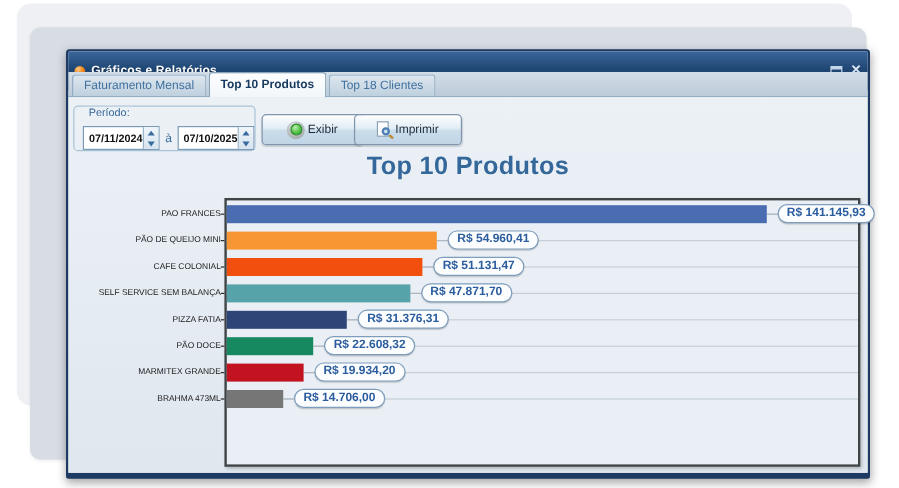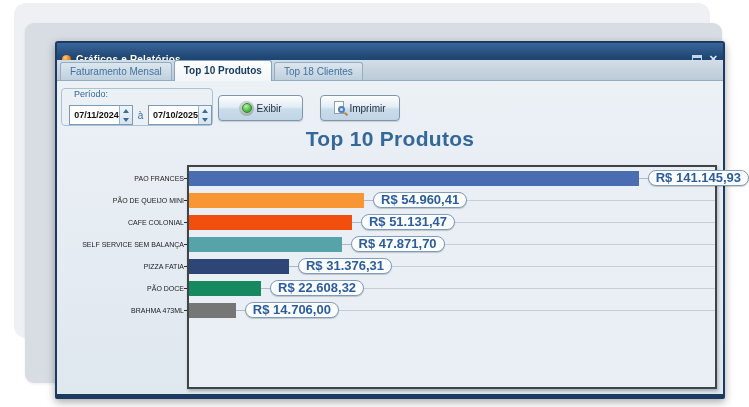--- a/index.html
+++ b/index.html
@@ -61,21 +61,21 @@
   .tri-dn { width:0; height:0; border-left:3px solid transparent; border-right:3px solid transparent;
             border-top:4px solid #3a6b9e; }
   .datesep { color:#3a6b9e; font-size:10px; margin:0 5px; }
 
   
   .btn { position:absolute; top:14px; height:26px; border:1px solid #8096ad; border-radius:4px;
          background:linear-gradient(180deg,#fdfefe 0%,#e3edf5 45%,#cadcea 55%,#c0d5e7 100%);
          display:flex; align-items:center; justify-content:center; gap:2px;
          font-size:10px; color:#1c2b3a; box-shadow:0 1px 1px rgba(0,0,0,0.15); }
   .btn-exibir { left:161px; width:85px; }
-  .btn-imprimir { left:263px; width:80px; }
+  .btn-imprimir { left:238px; width:90px; }
   .orb { width:15px; height:15px; border-radius:50%;
          background:radial-gradient(circle at 40% 30%, #d9dfdf 0%, #a9b2b2 70%, #8d9797 100%);
          display:flex; align-items:center; justify-content:center; }
   .orb-inner { width:10px; height:10px; border-radius:50%;
                background:radial-gradient(circle at 38% 28%, #bdf0b0 0%, #55c44a 55%, #2f9c2b 100%);
                border:1px solid #2c8a28; }
   .printicon { position:relative; width:13px; height:15px; }
   .page { position:absolute; left:0; top:0; width:10px; height:13px; background:#fdfdfd;
           border:1px solid #8aa0b5; }
   .lens { position:absolute; left:4px; top:5px; width:7px; height:7px; border-radius:50%;
@@ -95,21 +95,21 @@
   .cat { width:127px; text-align:right; font-size:7px; color:#1b1b1b;
          white-space:nowrap; overflow:visible; }
   .tick { width:3px; height:1px; background:#2a2a2a; flex:0 0 auto; }
   .barcell { position:relative; margin-left:2px; width:526px; height:22px;
              display:flex; align-items:center; }
   .gridline { position:absolute; left:0; top:50%; width:100%; height:1px;
               background:#c6cfd8; z-index:0; }
   .bar { height:15px; z-index:1; flex:0 0 auto; }
   .connector { width:9px; height:1px; background:#aeb9c4; z-index:2; flex:0 0 auto; }
   .vlabel { z-index:2; flex:0 0 auto; background:#fcfdfe; border:1px solid #7e9dbd;
-            border-radius:8px; padding:1px 7px; font-size:13px; font-weight:bold;
+            border-radius:8px; padding:1px 7px; font-size:10px; font-weight:bold;
             color:#2b5d9e; white-space:nowrap; line-height:12px;
             box-shadow:0 1px 1px rgba(0,0,0,0.18); }
 </style>
 </head>
 <body>
 
 <div class="card1"></div>
 <div class="card2"></div>
 
 <div class="window">
@@ -240,20 +240,30 @@
     <div class="cat">PÃO DOCE</div>
     <div class="tick"></div>
     <div class="barcell">
       <div class="gridline"></div>
       <div class="bar" style="width: 13.6951%; background: rgb(23, 137, 97);"></div>
       <div class="connector"></div>
       <div class="vlabel">R$ 22.608,32</div>
     </div>
   </div>
 
+  <div class="crow">
+    <div class="cat">MARMITEX GRANDE</div>
+    <div class="tick"></div>
+    <div class="barcell">
+      <div class="gridline"></div>
+      <div class="bar" style="width: 12.0753%; background: rgb(195, 19, 33);"></div>
+      <div class="connector"></div>
+      <div class="vlabel">R$ 19.934,20</div>
+    </div>
+  </div>
 
 
 
   <div class="crow">
     <div class="cat">BRAHMA 473ML</div>
     <div class="tick"></div>
     <div class="barcell">
       <div class="gridline"></div>
       <div class="bar" style="width: 8.90825%; background: rgb(118, 118, 118);"></div>
       <div class="connector"></div>

